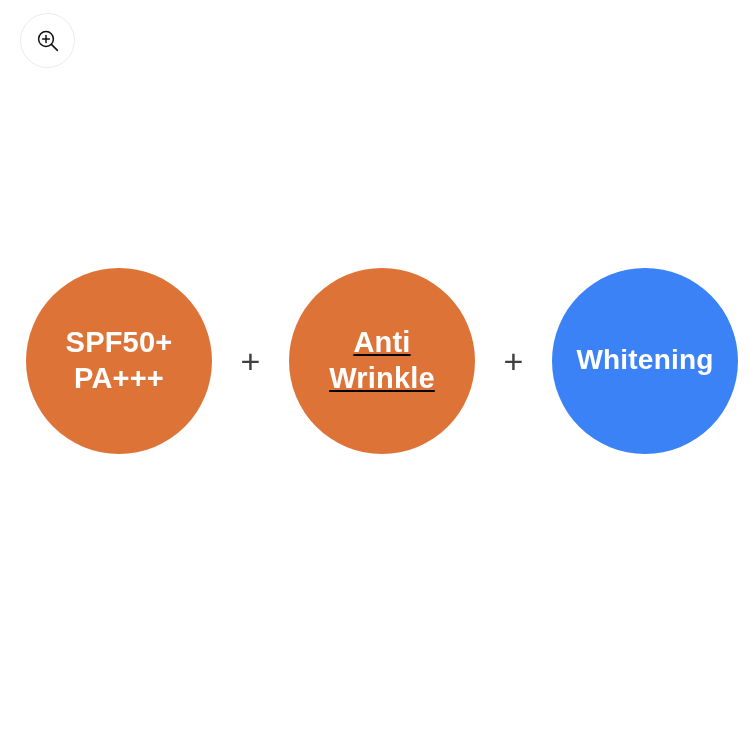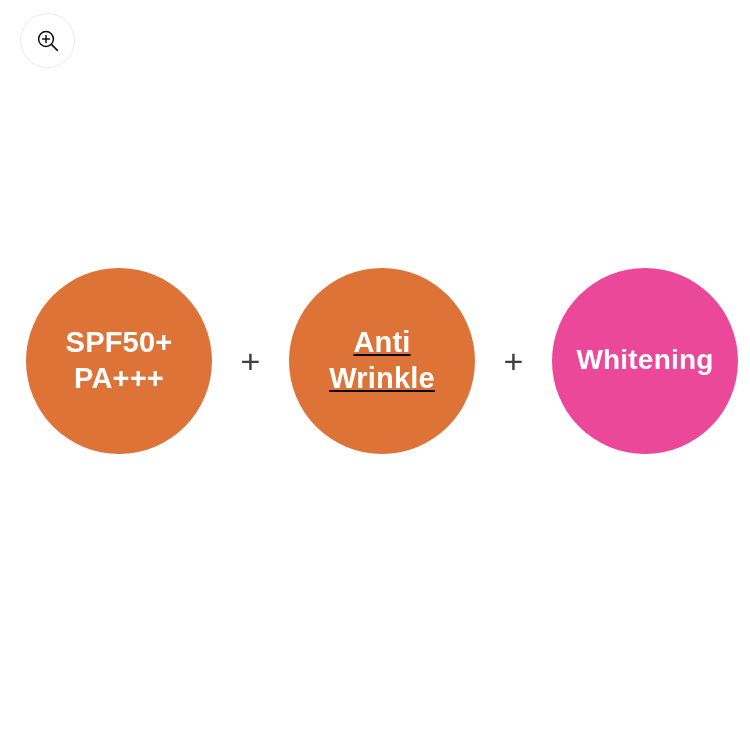--- a/index.html
+++ b/index.html
@@ -126,18 +126,18 @@
 
     <div class="plus-separator" style="color: rgb(63, 63, 63);">+</div>
 
     <div class="benefit-circle" style="background: rgb(222, 115, 56); text-decoration: underline;">
       <span class="benefit-label" style="color: rgb(255, 255, 255);">Anti
 Wrinkle</span>
     </div>
 
     <div class="plus-separator" style="color: rgb(63, 63, 63);">+</div>
 
-    <div class="benefit-circle" style="background: #ec4899;">
+    <div class="benefit-circle" style="background: #3b82f6;">
       <span class="benefit-label small" style="color: rgb(255, 255, 255);">Whitening</span>
     </div>
 
   </div>
 </div>
 
 </body></html>

